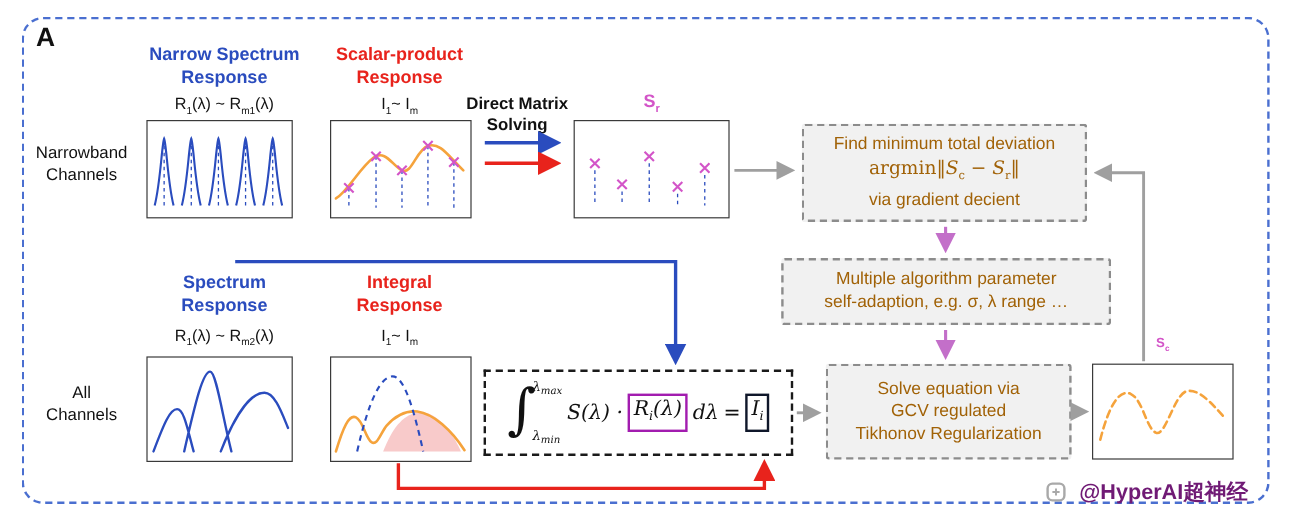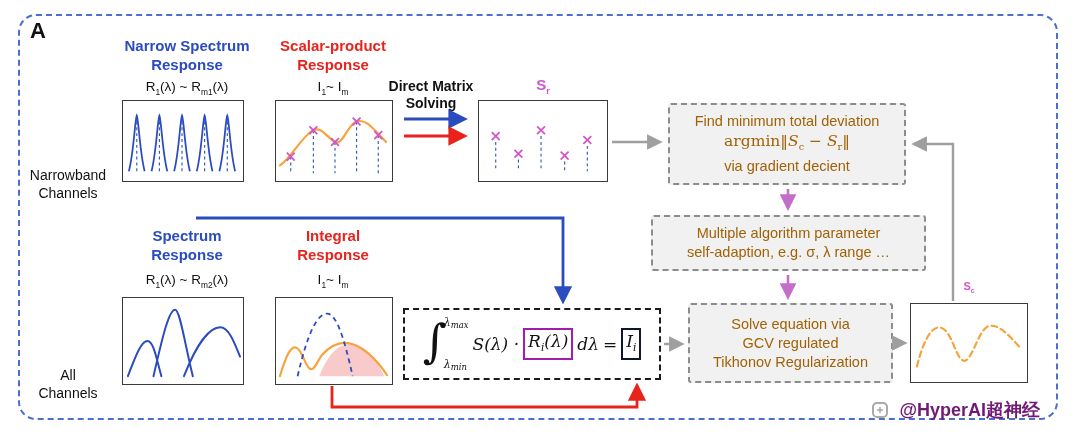--- a/index.html
+++ b/index.html
@@ -4,21 +4,21 @@
 <style>
   html,body{margin:0;padding:0;background:#ffffff;}
   #canvas{position:relative;width:1080px;height:442px;background:#ffffff;
           font-family:"Liberation Sans", sans-serif;color:#111;overflow:hidden;}
   .panel{position:absolute;left:18px;top:14px;width:1040px;height:406px;
          border:2.4px dashed #4a6fd0;border-radius:18px;box-sizing:border-box;}
   .abs{position:absolute;}
   .title{position:absolute;font-weight:bold;font-size:15px;line-height:19px;text-align:center;}
   .t-blue{color:#2a4cbe;} .t-red{color:#e8231c;} .t-mag{color:#d355c8;}
   .sub{position:absolute;font-size:13.5px;text-align:center;color:#111;}
-  .rowlab{position:absolute;font-size:14px;line-height:18px;text-align:center;color:#111;margin-top:48px;}
+  .rowlab{position:absolute;font-size:14px;line-height:18px;text-align:center;color:#111;}
   sub{font-size:0.62em;}
   .plot{position:absolute;background:#fff;border:1.6px solid #3a3a3a;box-sizing:border-box;}
   .plot svg{display:block;width:100%;height:100%;}
   .gbox{position:absolute;background:#f1f1f1;border:2px dashed #8c8c8c;border-radius:3px;
         display:flex;flex-direction:column;align-items:center;justify-content:center;
         font-size:14.5px;line-height:19px;color:#a16207;box-sizing:border-box;text-align:center;}
   .mathline{font-family:"DejaVu Serif", serif;font-size:15.5px;line-height:20px;}
   .mathline em{font-style:italic;}
   .eq{position:absolute;border:2px dashed #1a1a1a;background:#fff;box-sizing:border-box;
       display:flex;align-items:center;justify-content:center;gap:4px;

